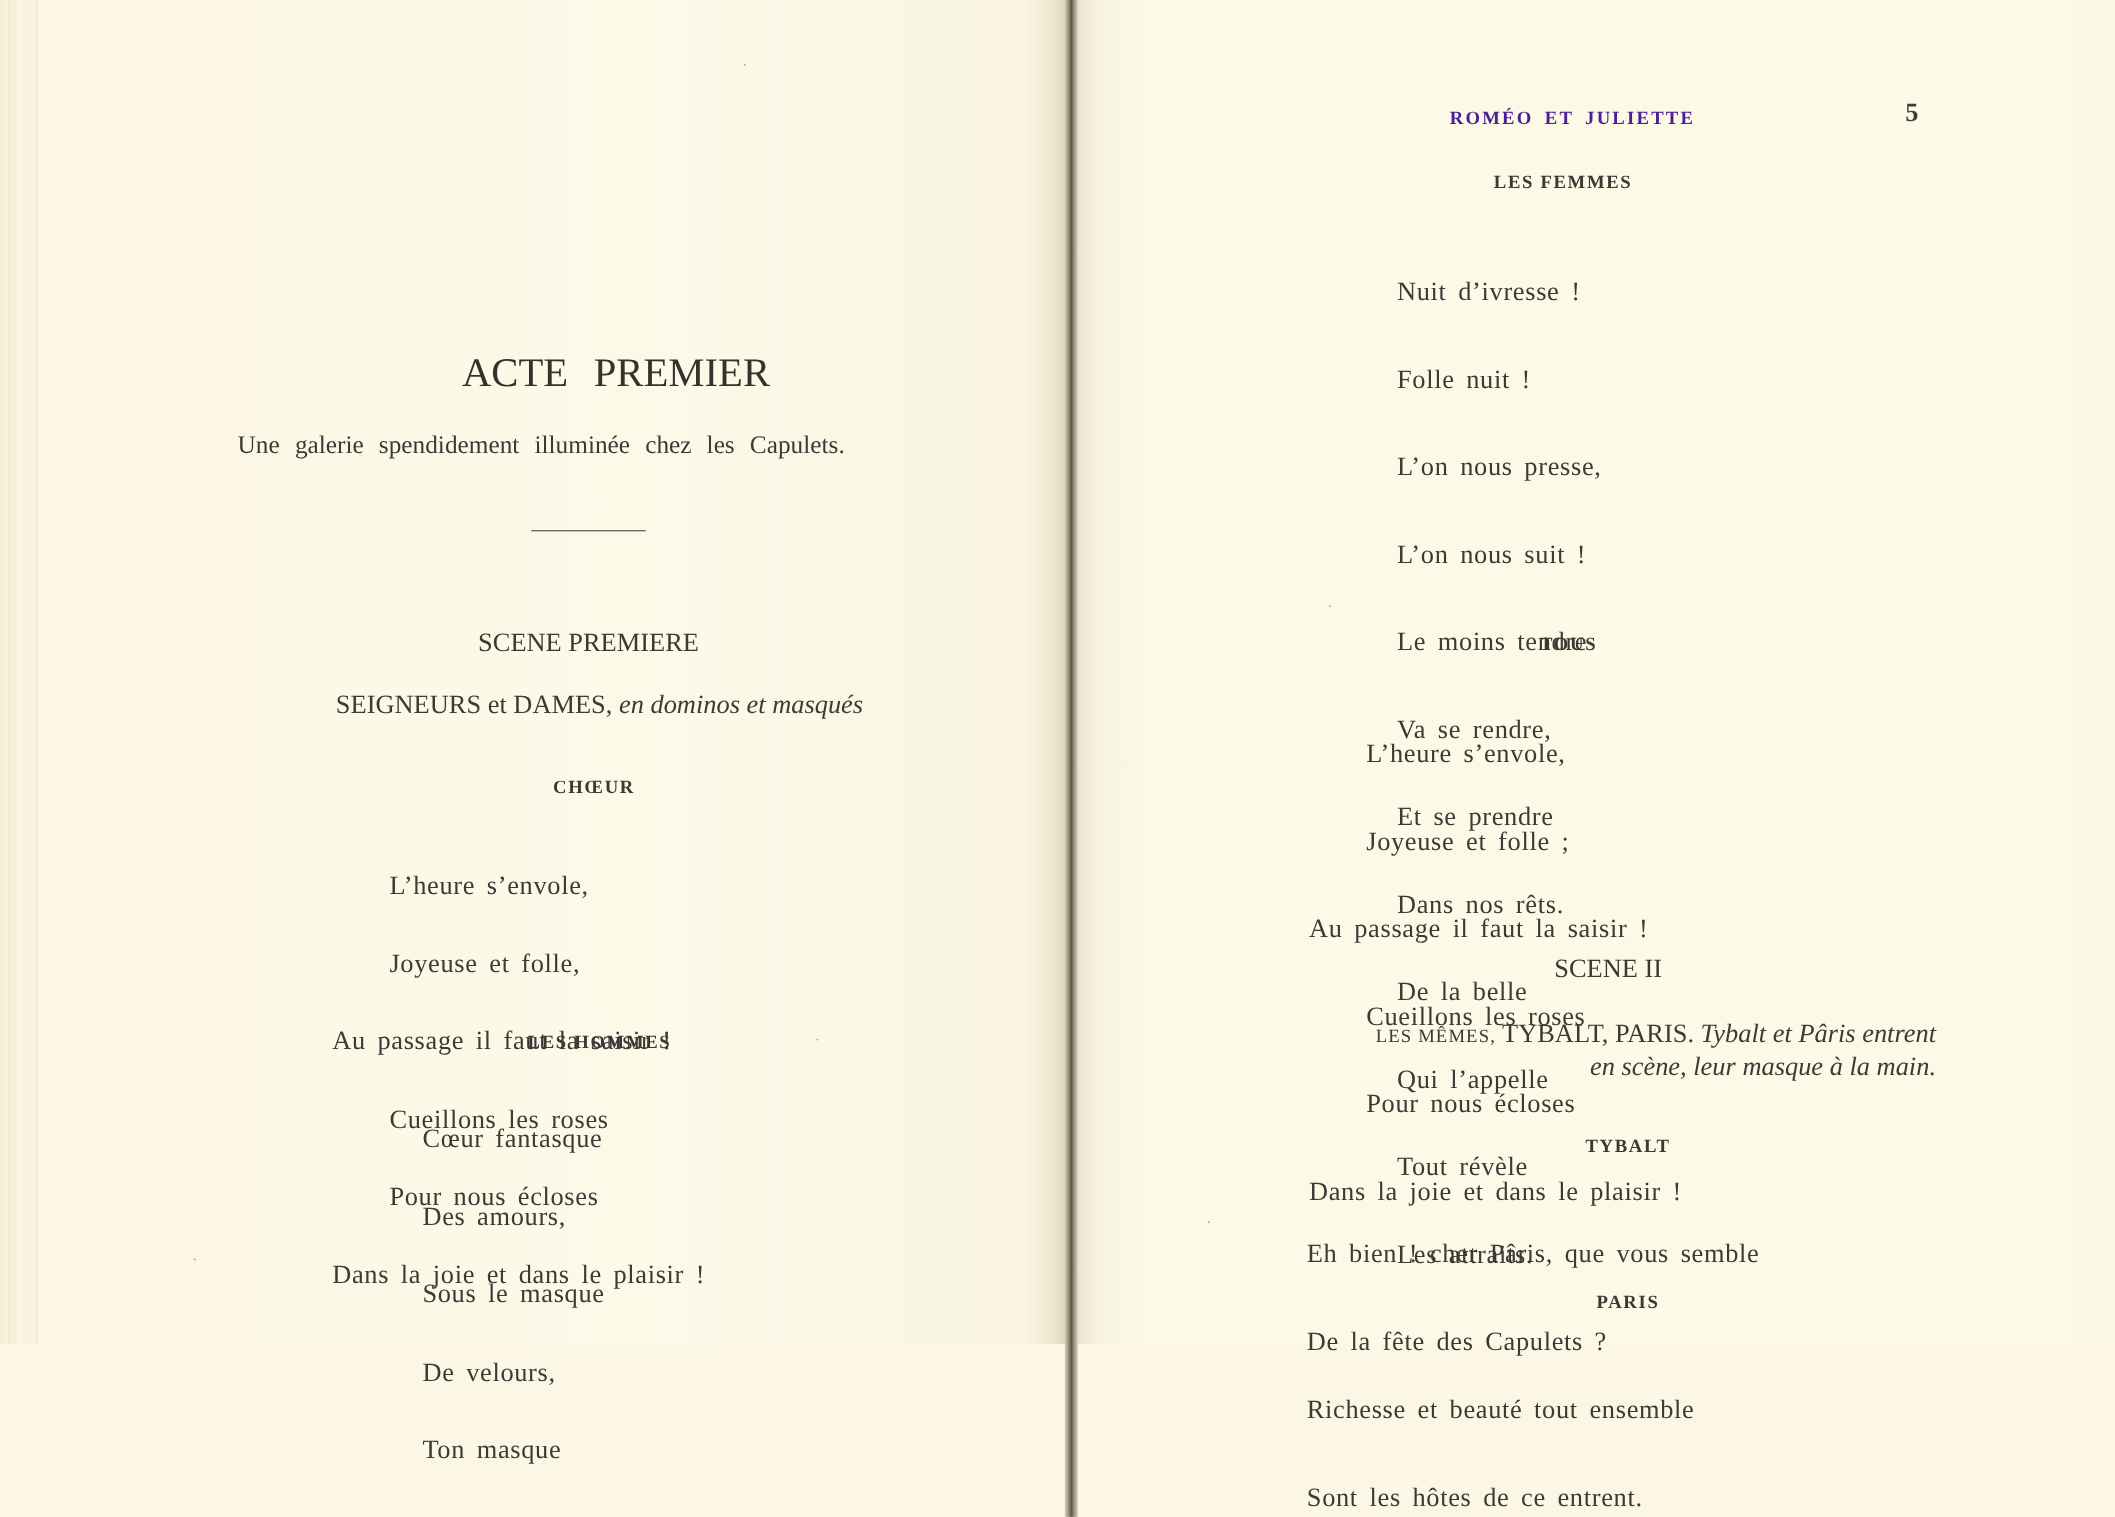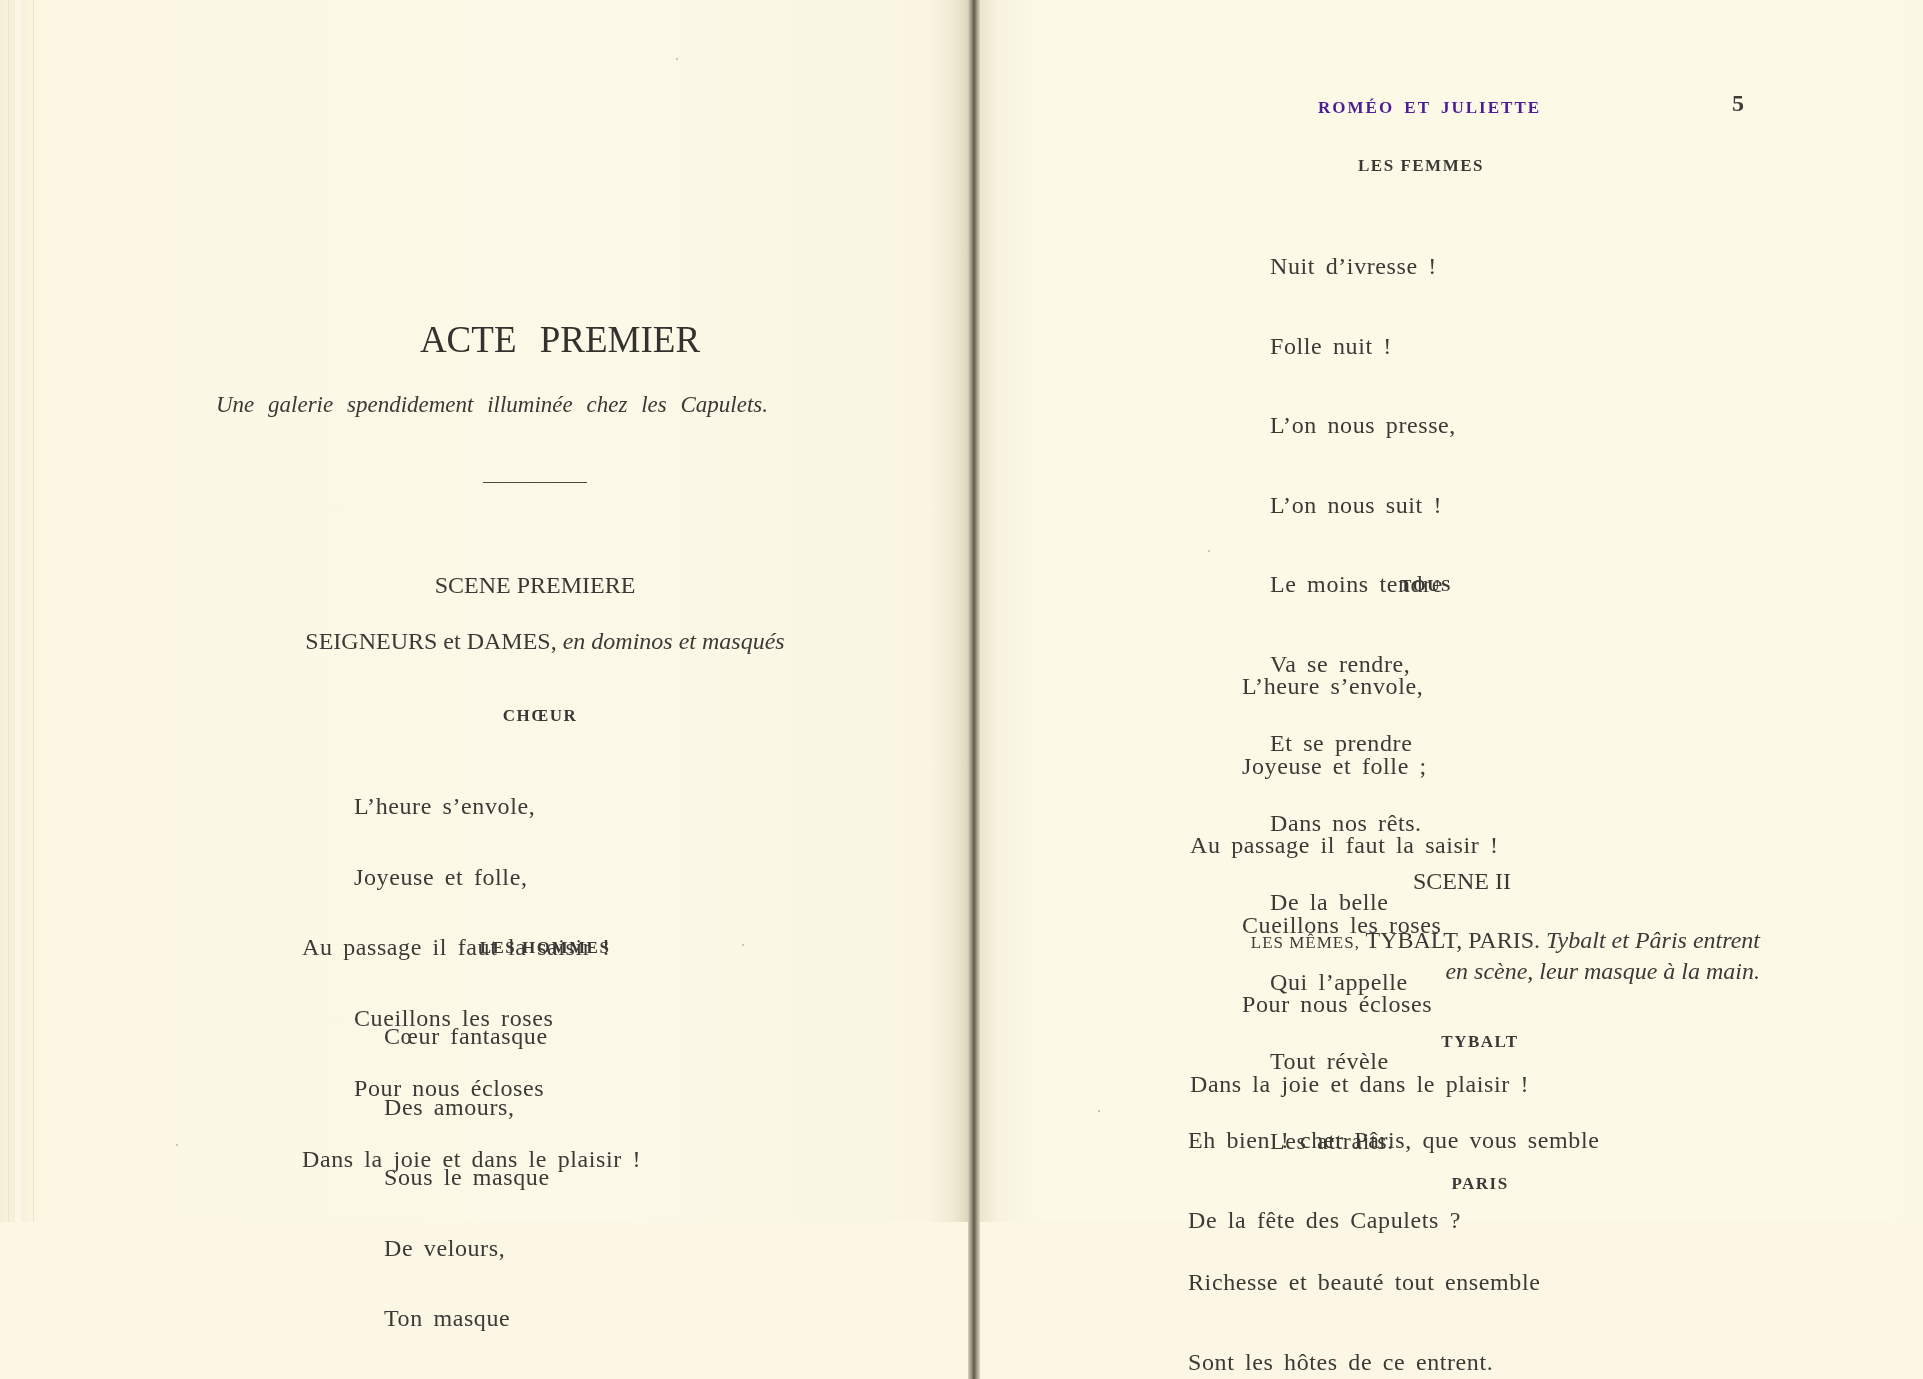--- a/index.html
+++ b/index.html
@@ -55,21 +55,20 @@
     
     .acte-title {
       left: 330px; top: 318px; width: 460px;
       font-size: 37px;
       letter-spacing: 0px;
       word-spacing: 14px;
       color: #33322e;
     }
     .setting {
       left: 216px; top: 386px; width: 636px;
-      font-style: italic;
       font-size: 23px;
       line-height: 38px;
       color: #3a3935;
       text-align: justify;
       text-align-last: left;
       word-spacing: 8px;
     }
     .rule {
       left: 483px; top: 482px;
       width: 104px; height: 0;

